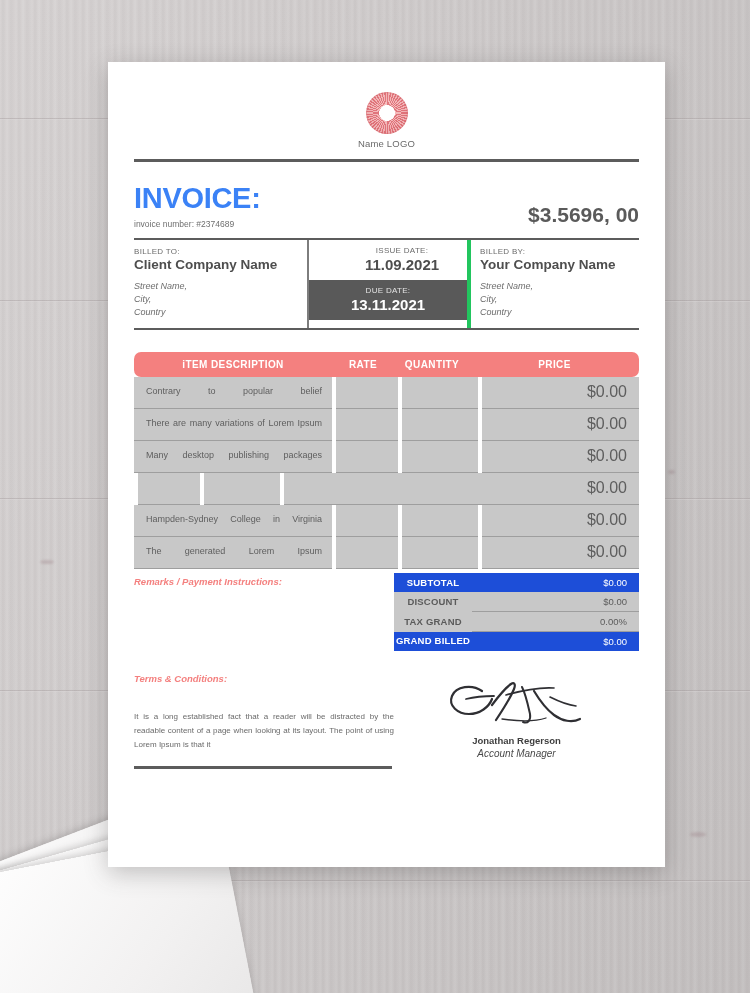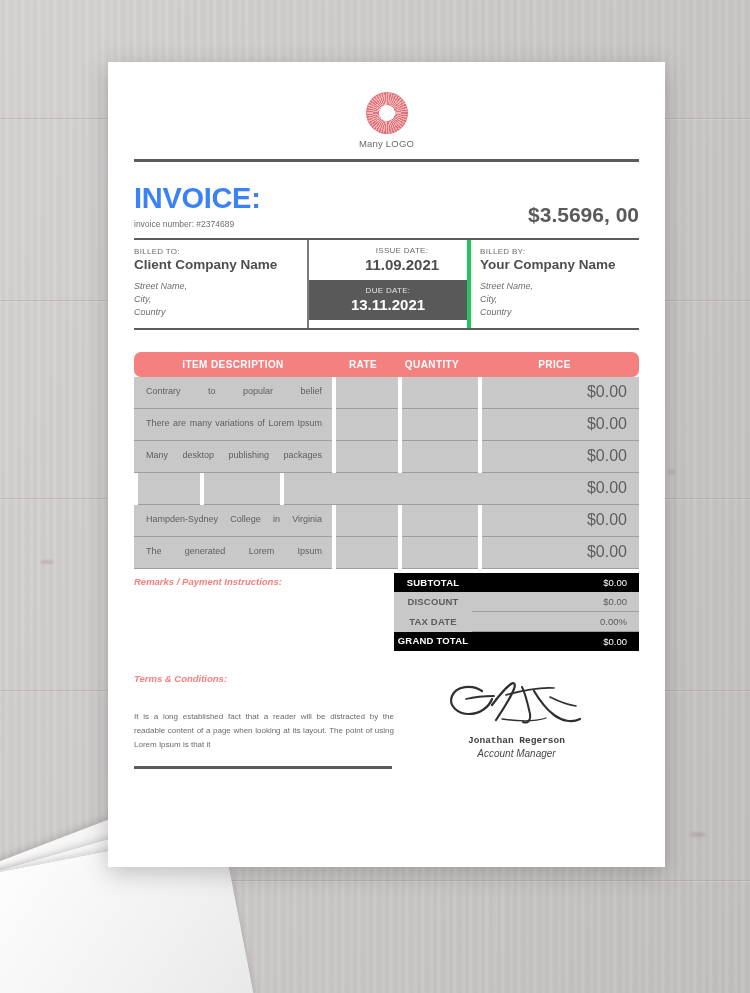--- a/index.html
+++ b/index.html
@@ -244,21 +244,21 @@
     padding: 4px 0;
   }
   .tt-val {
     flex: 1;
     font-size: 9.5px;
     display: flex;
     align-items: center;
     justify-content: flex-end;
     padding: 4px 12px 4px 0;
   }
-  .row-accent .tt-lbl, .row-accent .tt-val { background: #000000; color: #ffffff; }
+  .row-accent .tt-lbl, .row-accent .tt-val { background: #1d4ed8; color: #ffffff; }
   .row-plain  .tt-lbl { background: #c8c8c8; color: #5b5b5b; }
   .row-plain  .tt-val { background: #c8c8c8; color: #5b5b5b; border-bottom: 1px solid #9e9e9e; }
   .row-grand .tt-lbl { line-height: 1.15; }
 
   
   .bottom { display: flex; margin-top: 22px; }
   .terms-col { width: 260px; }
   .terms-body {
     font-size: 8px;
     color: #6a6a6a;
@@ -276,21 +276,20 @@
     flex: 1;
     text-align: center;
     padding-top: 2px;
   }
   .sign-svg { display: block; margin: 0 auto; }
   .sign-name {
     font-size: 9.5px;
     font-weight: bold;
     color: #3f3f3f;
     margin-top: 2px;
-    font-family: Liberation Mono, monospace;
   }
   .sign-role {
     font-size: 10px;
     font-style: italic;
     color: #4a4a4a;
     margin-top: 2px;
   }
 </style>
 </head>
 <body>
@@ -307,21 +306,21 @@
 </div>
 
 <div class="sheet sheet-a"></div>
 <div class="sheet sheet-b"></div>
 <div class="sheet sheet-c"></div>
 
 <div class="page">
 
   <div class="logo-block">
     <div class="logo-mark"></div>
-    <div class="logo-text">Many LOGO</div>
+    <div class="logo-text">Name LOGO</div>
   </div>
   <div class="rule-thick"></div>
 
   <div class="title-row">
     <div class="title-left">
       <div class="invoice-word">INVOICE:</div>
       <div class="invoice-num">invoice number: #2374689</div>
     </div>
     <div class="amount-big">$3.5696, 00</div>
   </div>
@@ -429,25 +428,25 @@
     <div class="totals-col">
       <div class="trow-total row-accent">
         <div class="tt-lbl">SUBTOTAL</div>
         <div class="tt-val">$0.00</div>
       </div>
       <div class="trow-total row-plain">
         <div class="tt-lbl">DISCOUNT</div>
         <div class="tt-val">$0.00</div>
       </div>
       <div class="trow-total row-plain">
-        <div class="tt-lbl">TAX DATE</div>
+        <div class="tt-lbl">TAX GRAND</div>
         <div class="tt-val">0.00%</div>
       </div>
       <div class="trow-total row-accent row-grand">
-        <div class="tt-lbl">GRAND TOTAL</div>
+        <div class="tt-lbl">GRAND BILLED</div>
         <div class="tt-val">$0.00</div>
       </div>
     </div>
   </div>
 
   <div class="bottom">
     <div class="terms-col">
       <div class="accent-head">Terms &amp; Conditions:</div>
       <div class="terms-body">It is a long established fact that a reader will be distracted by the readable content of a page when looking at its layout. The point of using Lorem Ipsum is that it</div>
       <div class="rule-bottom"></div>

